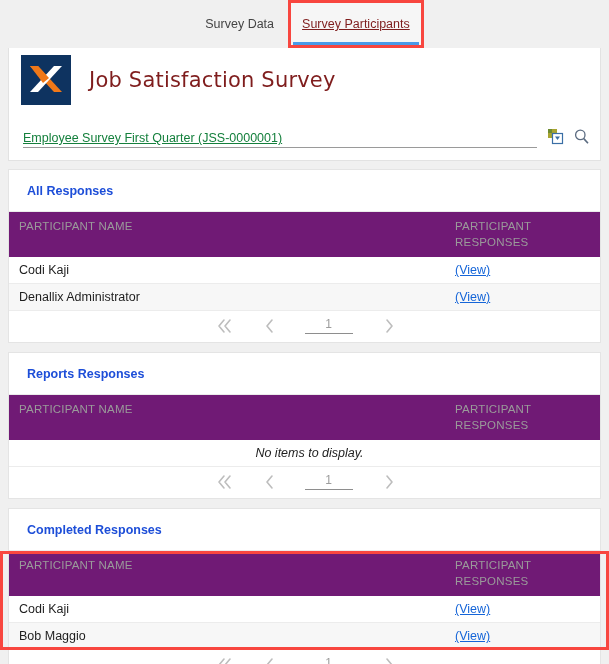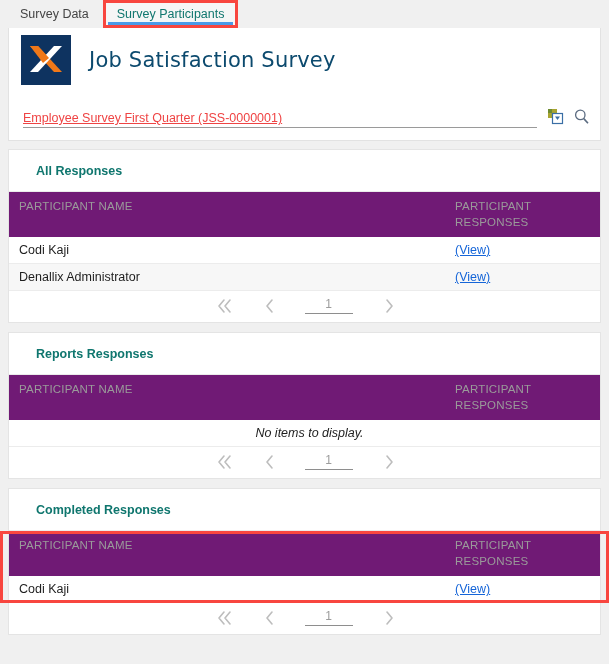--- a/index.html
+++ b/index.html
@@ -5,38 +5,40 @@
   * { box-sizing: border-box; margin: 0; padding: 0; }
   html, body {
     width: 609px; height: 664px;
     background: #f0f0f0;
     font-family: "Liberation Sans", sans-serif;
     overflow: hidden;
   }
 
   
   .tabstrip {
-    height: 28px;
+    height: 48px;
     display: flex;
     align-items: stretch;
     background: #f0f0f0;
     padding-left: 6px;
+    justify-content: center;
   }
   .tab {
     display: flex;
     align-items: center;
     padding: 0 14px;
     font-size: 12.5px;
     color: #444;
     position: relative;
     white-space: nowrap;
   }
   .tab.active {
-    color: #0f766e;
+    color: #7f1d1d;
     background: #f6f6f6;
+    text-decoration: underline;
   }
   .tab.active .tab-underline {
     position: absolute;
     left: 5px; right: 5px; bottom: 3px;
     height: 3px;
     background: #4a9ae8;
   }
   .tab-highlight {
     position: absolute;
     border: 3px solid #f8463f;
@@ -65,21 +67,21 @@
     background: #0e3360;
     position: relative;
     flex: 0 0 auto;
     overflow: hidden;
   }
   .logo svg { display: block; }
   .app-title {
     font-family: "DejaVu Sans", sans-serif;
     font-size: 21px;
     font-weight: 400;
-    color: #0c4a6e;
+    color: #7f1d1d;
     margin-left: 18px;
     letter-spacing: .2px;
   }
   .header-action {
     margin-left: auto;
     font-size: 12.5px;
     color: #3b3b3b;
     padding-right: 4px;
   }
 
@@ -99,39 +101,39 @@
   .select-field {
     flex: 1 1 auto;
     border-bottom: 1px solid #9a9a9a;
     height: 24px;
     display: flex;
     align-items: flex-end;
     padding-bottom: 2px;
   }
   .select-value {
     font-size: 12.5px;
-    color: #ef4444;
+    color: #15803d;
     text-decoration: underline;
   }
   .select-icons {
     display: flex;
     align-items: center;
     gap: 9px;
     padding-left: 10px;
     flex: 0 0 auto;
   }
   .icon-btn { display: block; line-height: 0; }
 
   
   .section { margin: 0 8px 9px 8px; background: #fff; border: 1px solid #e4e4e4; position: relative; }
   .section-title {
     font-size: 12.5px;
     font-weight: bold;
-    color: #0f766e;
-    padding: 14px 0 13px 27px;
+    color: #1d4ed8;
+    padding: 14px 0 13px 18px;
     border-bottom: 1px solid #ebebeb;
   }
   table.grid { width: 100%; border-collapse: collapse; table-layout: fixed; }
   table.grid th {
     background: #701a75;
     color: #9a9a9a;
     font-size: 11.5px;
     font-weight: normal;
     text-align: left;
     padding: 7px 0 7px 10px;
@@ -325,20 +327,26 @@
           <th class="c2">PARTICIPANT RESPONSES</th>
         </tr>
       </thead>
       <tbody>
         <tr>
           <td>Codi Kaji</td>
           <td class="c2">
             <a class="viewlink" href="#">(View)</a>
           </td>
         </tr>
+        <tr class="alt">
+          <td>Bob Maggio</td>
+          <td class="c2">
+            <a class="viewlink" href="#">(View)</a>
+          </td>
+        </tr>
       </tbody>
     </table>
     <div class="grid-highlight" style="left:-9px; top:0; right:-9px; bottom:0;"></div>
   </div>
   <div class="pager">
     <span class="pg-btn">
       <svg width="18" height="16" viewBox="0 0 18 16" aria-hidden="true">
           <path d="M9 2 L4 8 L9 14 M15 2 L10 8 L15 14" fill="none" stroke="#bdbdbd" stroke-width="1.6" stroke-linecap="round" stroke-linejoin="round"></path>
         </svg>
     </span>

